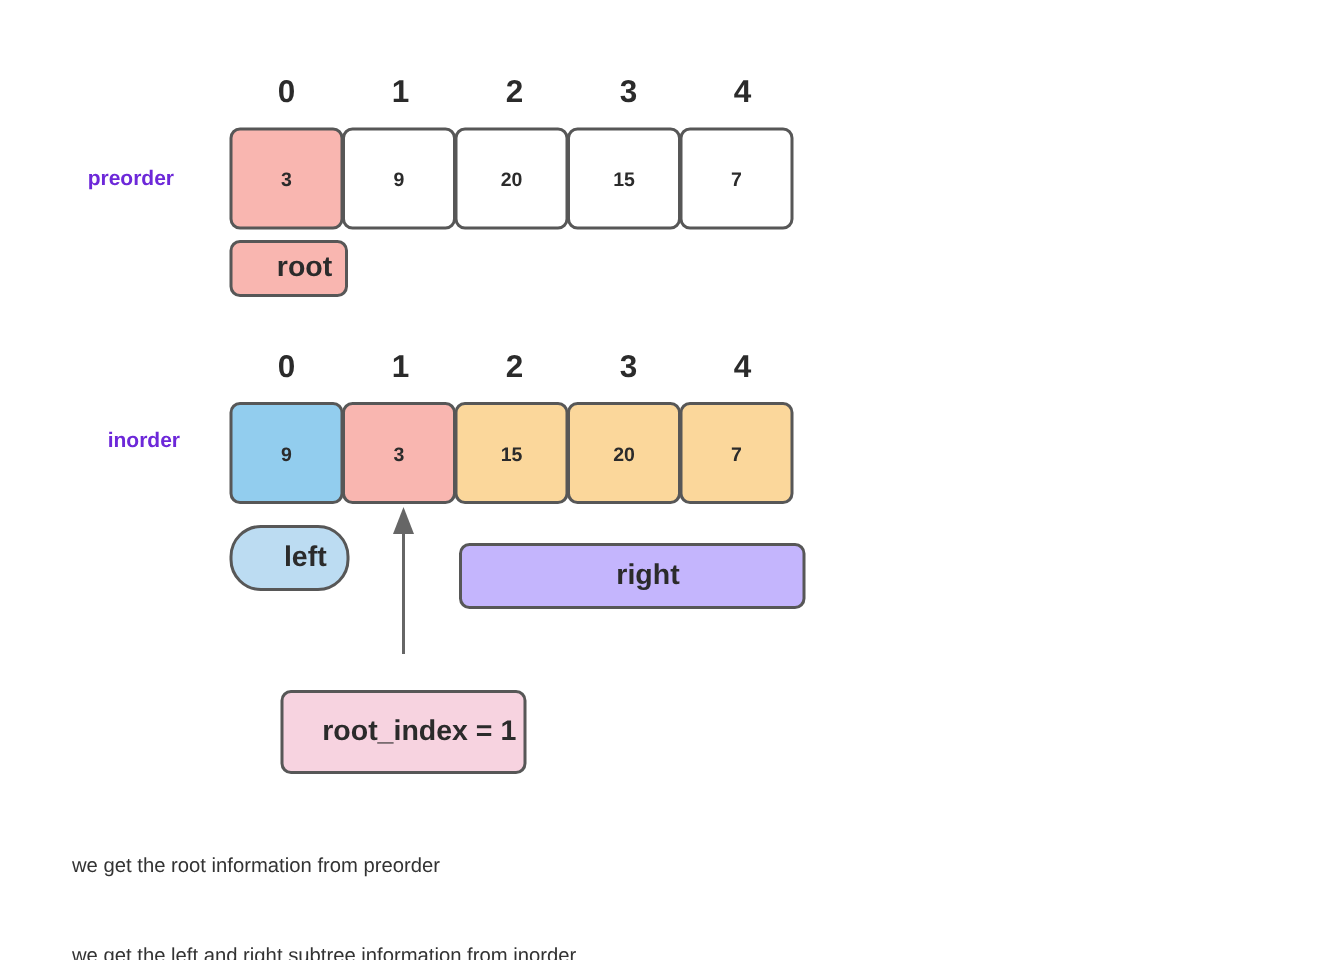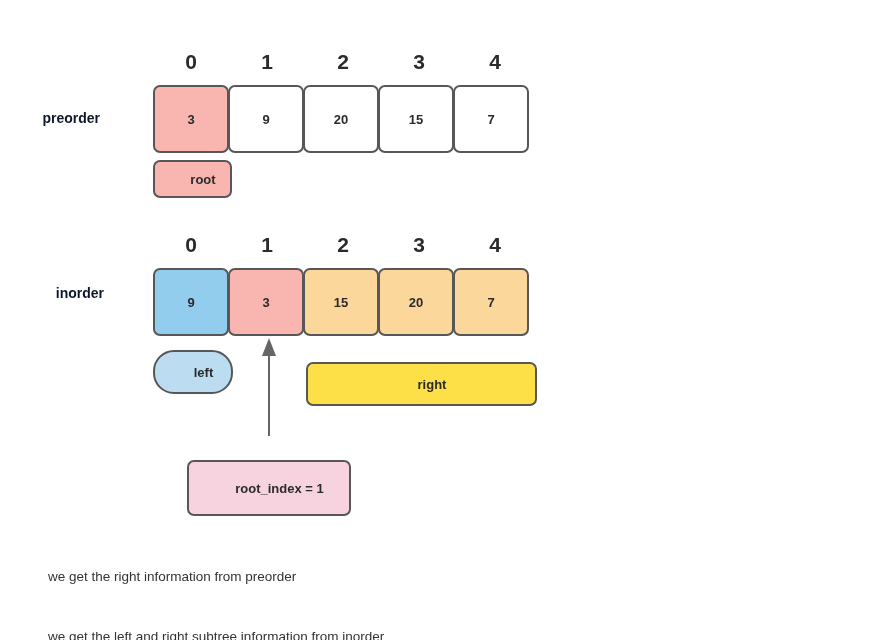--- a/index.html
+++ b/index.html
@@ -14,23 +14,24 @@
     font-family: "Liberation Sans", sans-serif;
     color: #333333;
     overflow: hidden;
   }
 
   
   .row-label {
     position: absolute;
     font-size: 14px;
     font-weight: bold;
-    color: #0f172a;
+    color: #6d28d9;
     text-align: right;
     width: 100px;
+    margin-left: 16px;
   }
 
   
   .index-row {
     position: absolute;
     display: flex;
   }
   .index-cell {
     width: 76px;
     text-align: center;
@@ -66,28 +67,28 @@
 
   
   .tag-box {
     position: absolute;
     box-sizing: border-box;
     border: 2px solid #575757;
     border-radius: 7px;
     display: flex;
     align-items: center;
     justify-content: center;
-    font-size: 13px;
+    font-size: 19px;
     font-weight: bold;
     color: #2b2b2b;
     padding-left: 21px;
   }
   .tag-pink       { background: #f9b6b0; }
   .tag-blue       { background: #bcdcf2; }
-  .tag-orange     { background: #fde047; }
+  .tag-orange     { background: #c4b5fd; }
   .tag-lightpink  { background: #f7d3e0; margin-top: 28px; }
 
   
   .arrow-svg { position: absolute; }
 
   
   .caption {
     position: absolute;
     font-size: 13.5px;
     color: #333333;
@@ -142,15 +143,15 @@
 <div class="tag-box tag-orange" style="left:306px; top:362px; width:231px; height:44px;">right</div>
 
 <svg class="arrow-svg" style="left:255px; top:336px;" width="28" height="100" viewBox="0 0 28 100">
   <line x1="14" y1="100" x2="14" y2="12" stroke="#666666" stroke-width="2"></line>
   <polygon points="14,2 7,20 21,20" fill="#666666"></polygon>
 </svg>
 
 <div class="tag-box tag-lightpink" style="left:187px; top:432px; width:164px; height:56px;">root_index = 1</div>
 
 <div class="caption" style="left:48px; top:527px;">
-  <span class="caption-line">we get the right information from preorder</span>
+  <span class="caption-line">we get the root information from preorder</span>
   <span class="caption-line">we get the left and right subtree information from inorder</span>
 </div>
 
 </body></html>

